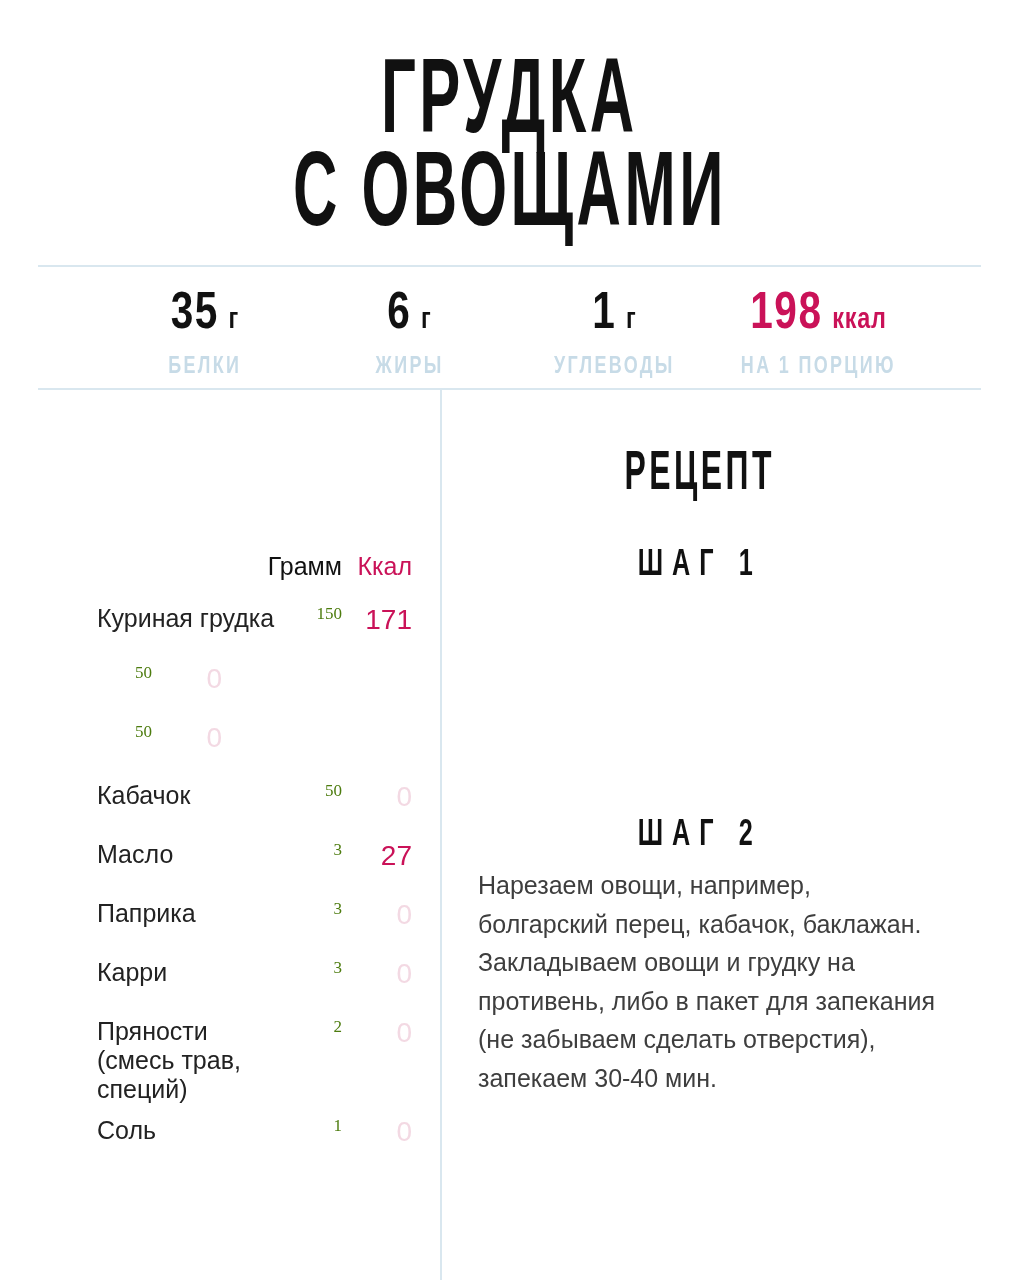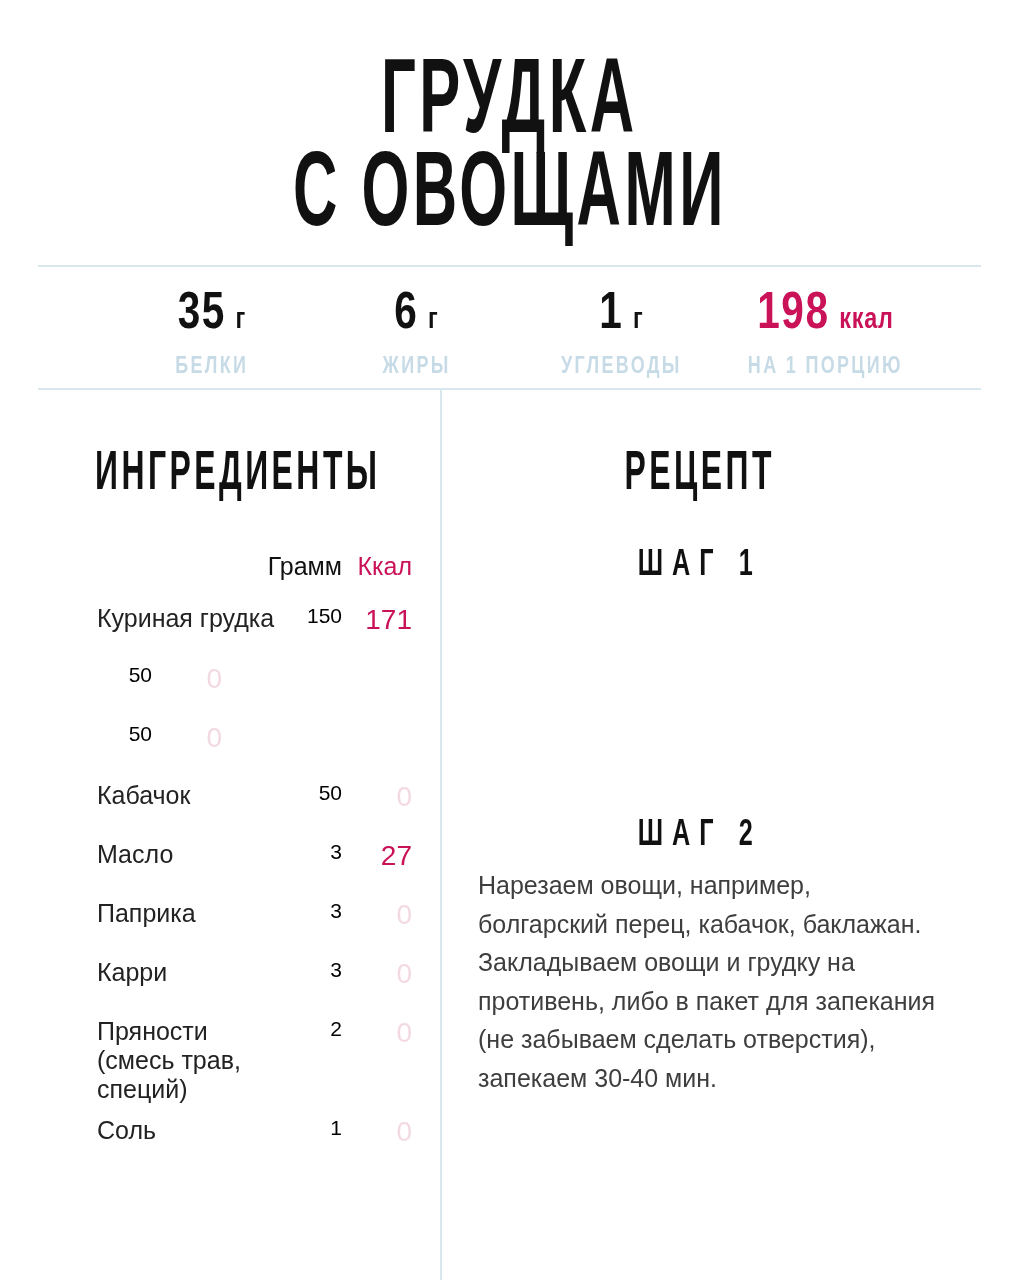--- a/index.html
+++ b/index.html
@@ -33,21 +33,21 @@
     color:#111111;
   }
   
   .hr { position:absolute; left:38px; width:943px; height:2px; background:#d9e7ef; }
   .hr-top { top:265px; }
   .hr-mid { top:388px; }
   .vdiv { position:absolute; left:440px; top:389px; width:2px; height:891px; background:#d9e7ef; }
 
   
   .nutrition {
-    position:absolute; left:110px; top:284px; width:818px;
+    position:absolute; left:103px; top:284px; width:818px;
     display:flex;
   }
   .nutri-item { flex:1 1 0; text-align:center; }
   .nutri-value {
     font-size:52px; line-height:52px; font-weight:bold;
     letter-spacing:2px; color:#111111;
   }
   .nutri-value .unit { font-size:30px; font-weight:bold; letter-spacing:1px; }
   .nutri-label {
     margin-top:9px;
@@ -68,21 +68,21 @@
     display:flex; font-size:25px; font-weight:normal;
   }
   .tbl-head .h-grams { margin-left:auto; color:#111111; }
   .tbl-head .h-kcal  { width:70px; text-align:right; color:#ca1258; }
   .tbl-body { position:absolute; left:97px; top:598px; width:315px; }
   .tbl-row {
     display:flex; align-items:flex-start;
     min-height:59px; padding:6px 0;
   }
   .cell.name  { flex:0 0 190px; font-size:25px; line-height:29px; color:#222222; }
-  .cell.grams { flex:0 0 55px;  text-align:right; font-size:21px; color:#000000; }
+  .cell.grams { flex:0 0 55px;  text-align:right; font-size:17px; color:#4d7c0f;font-family:Liberation Serif, serif; }
   .cell.kcal  { flex:0 0 70px;  text-align:right; font-size:28px; }
   .cell.kcal.hot  { color:#ca1258; }
   .cell.kcal.zero { color:#f3d9e3; }
 
   
   .recipe-heading {
     position:absolute; left:440px; top:443px; width:520px;
     text-align:center;
     font-size:55px; line-height:55px; letter-spacing:6px; color:#111111;
   }
@@ -129,21 +129,20 @@
     </div>
     <div class="nutri-item accent">
       <div class="nutri-value"><span class="cond"><span>198</span> <span class="unit">ккал</span></span></div>
       <div class="nutri-label"><span class="cond">НА 1 ПОРЦИЮ</span></div>
     </div>
   </section>
 
   <div class="hr hr-mid"></div>
   <div class="vdiv"></div>
 
-  <h2 class="ing-heading"><span class="cond left">ИНГРЕДИЕНТЫ</span></h2>
 
   <div class="tbl-head">
     <span class="h-grams">Грамм</span>
     <span class="h-kcal">Ккал</span>
   </div>
 
   <div class="tbl-body">
     <div class="tbl-row">
       <span class="cell name">Куриная грудка</span>
       <span class="cell grams">150</span>

